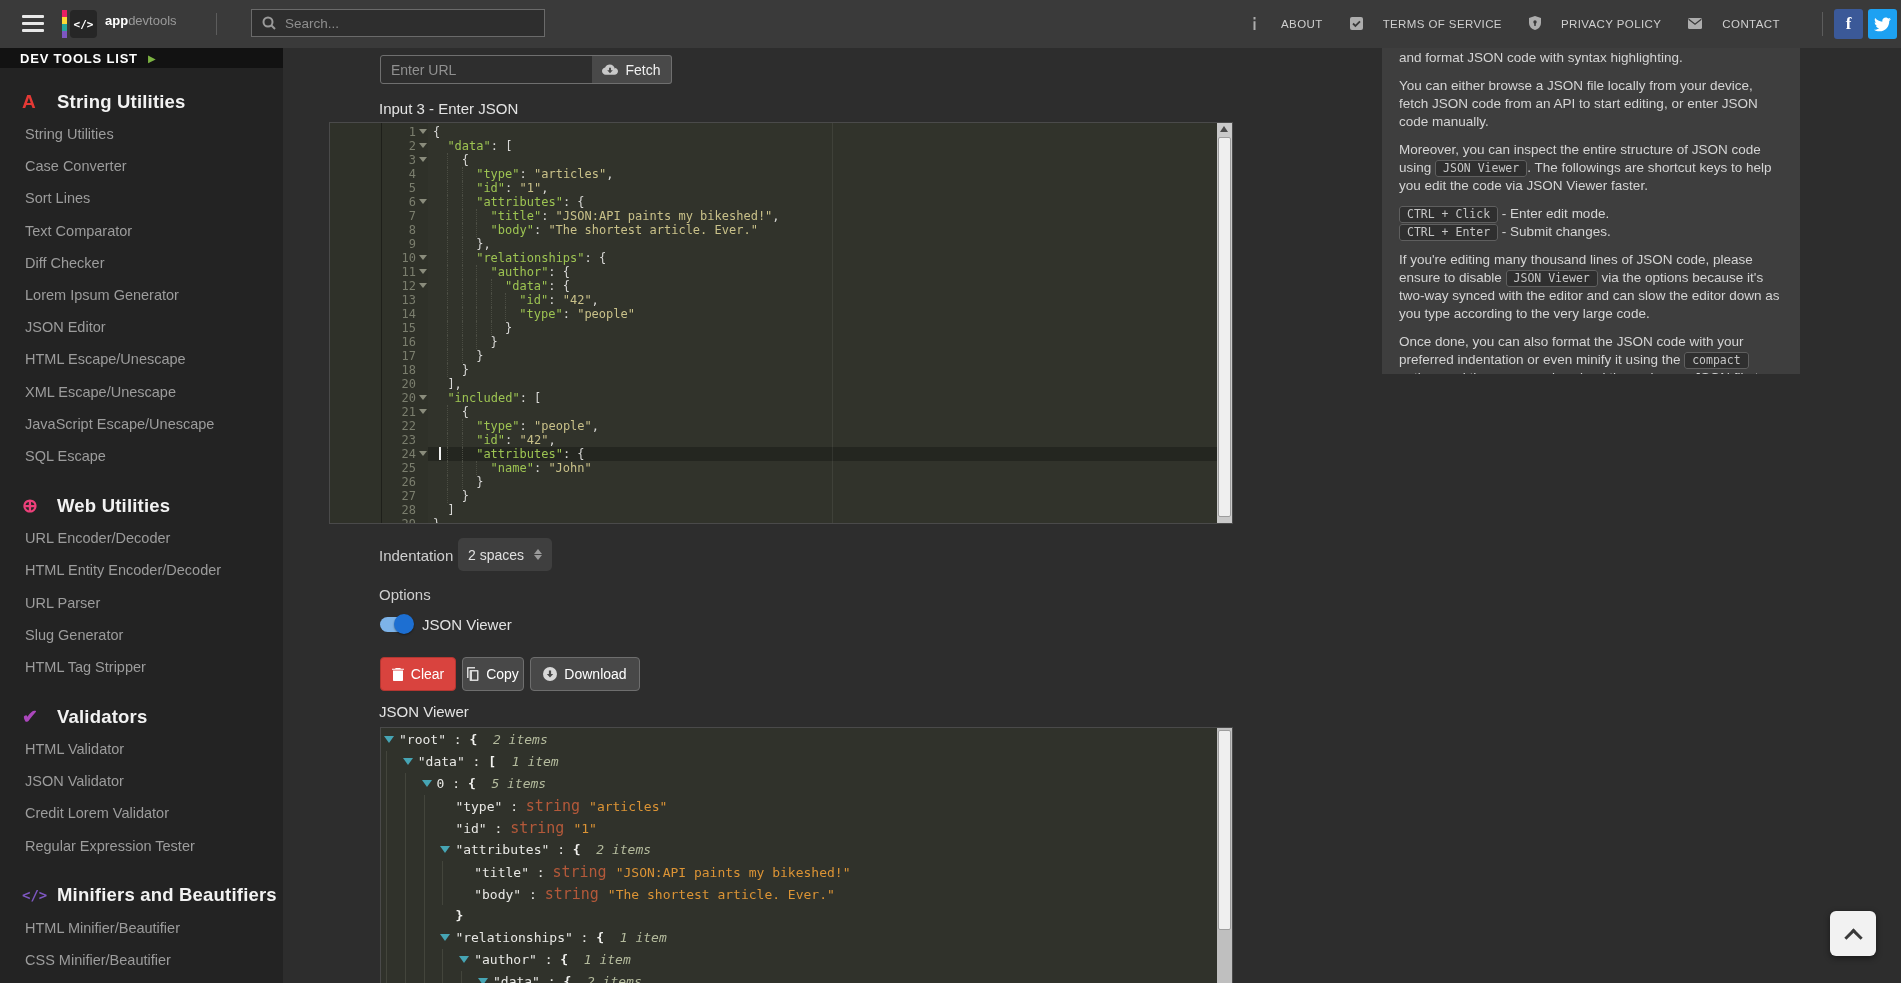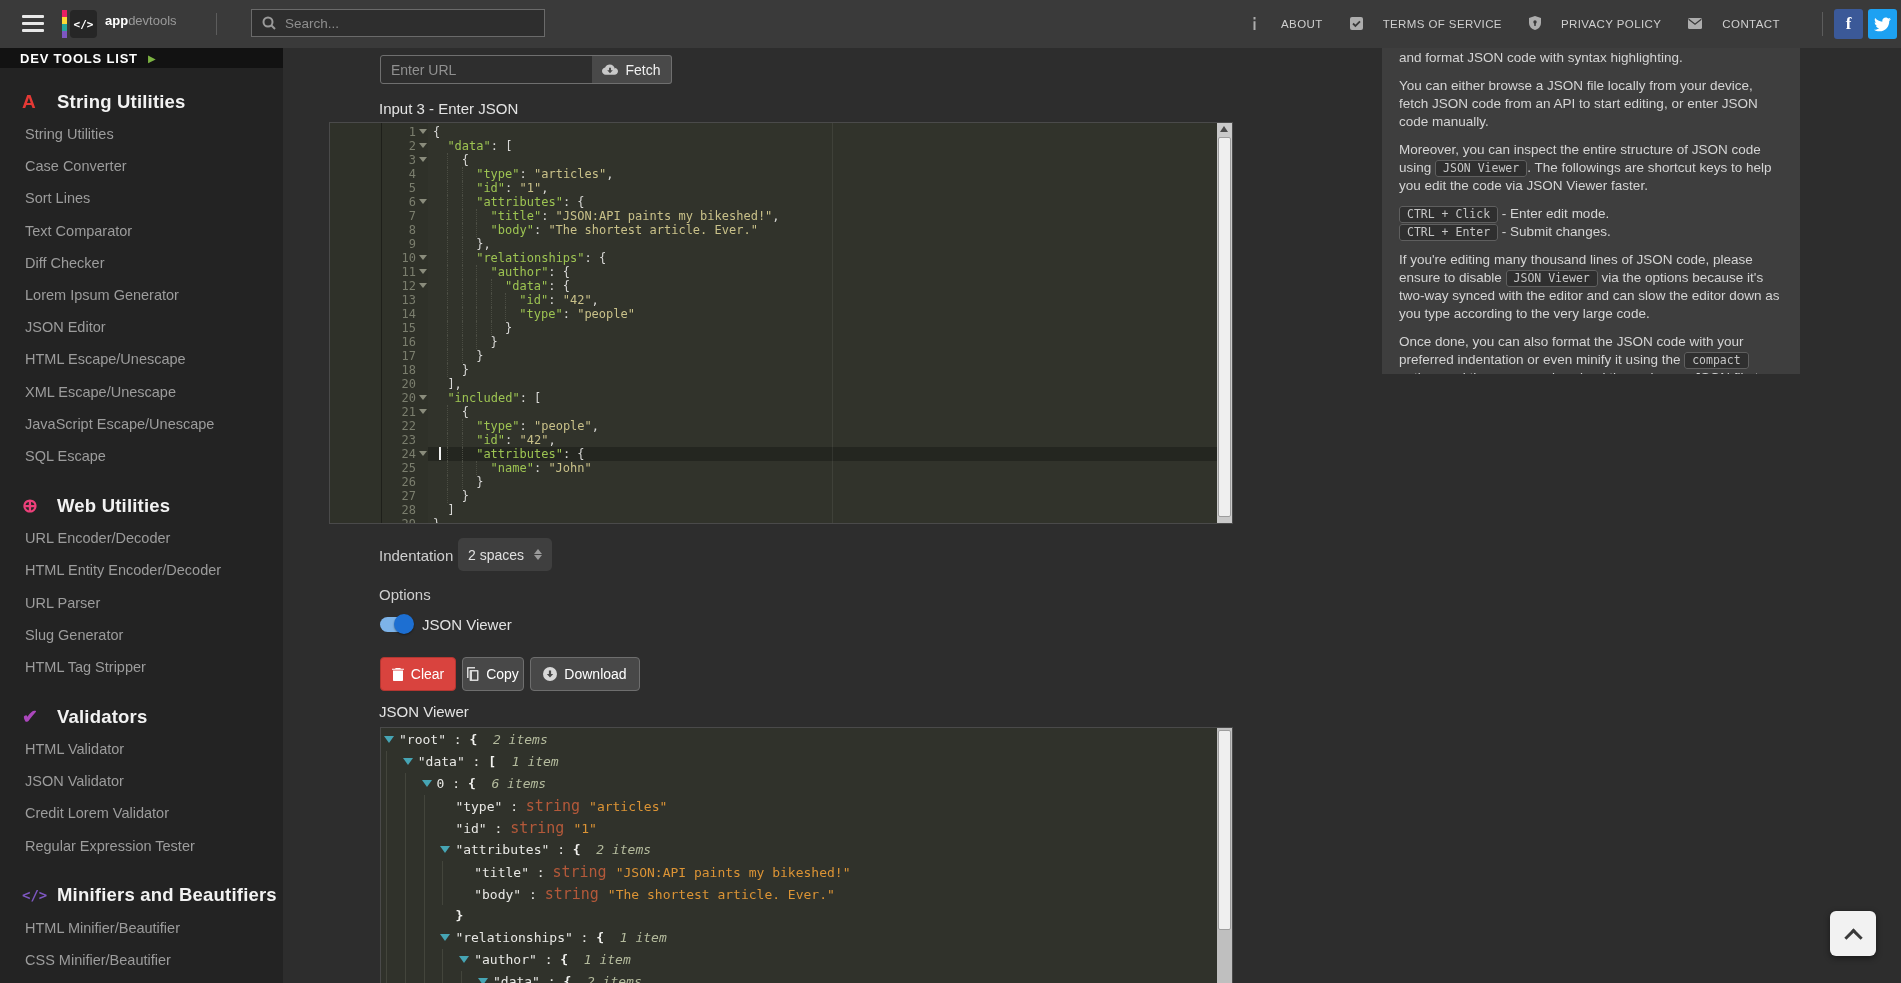--- a/index.html
+++ b/index.html
@@ -423,21 +423,21 @@
   <span>Download</span>
 </div>
 
 <div id="viewer-label">JSON Viewer</div>
 <div id="tree">
   <div class="vscroll" style="background:#bfbfbf;">
     <div class="thumb" style="top:2px; height:200px;"></div>
   </div>
 <div class="tr-row" style="top: 1px;"><span class="tr-exp"></span><span>"root"</span><span> : </span><span class="tr-brace">{</span><span class="tr-count">  2 items</span></div>
     <div class="tr-row" style="top: 23px;"><span class="tr-ind"></span><span class="tr-exp"></span><span>"data"</span><span> : </span><span class="tr-brace">[</span><span class="tr-count">  1 item</span></div>
-    <div class="tr-row" style="top: 45px;"><span class="tr-ind"></span><span class="tr-ind"></span><span class="tr-exp"></span><span>0</span><span> : </span><span class="tr-brace">{</span><span class="tr-count">  6 items</span></div>
+    <div class="tr-row" style="top: 45px;"><span class="tr-ind"></span><span class="tr-ind"></span><span class="tr-exp"></span><span>0</span><span> : </span><span class="tr-brace">{</span><span class="tr-count">  5 items</span></div>
     <div class="tr-row" style="top: 67px;"><span class="tr-ind"></span><span class="tr-ind"></span><span class="tr-ind"></span><span class="tr-pad"></span><span>"type"</span><span> : </span><span class="tr-tag">string </span><span class="tr-val">"articles"</span></div>
     <div class="tr-row" style="top: 89px;"><span class="tr-ind"></span><span class="tr-ind"></span><span class="tr-ind"></span><span class="tr-pad"></span><span>"id"</span><span> : </span><span class="tr-tag">string </span><span class="tr-val">"1"</span></div>
     <div class="tr-row" style="top: 111px;"><span class="tr-ind"></span><span class="tr-ind"></span><span class="tr-ind"></span><span class="tr-exp"></span><span>"attributes"</span><span> : </span><span class="tr-brace">{</span><span class="tr-count">  2 items</span></div>
     <div class="tr-row" style="top: 133px;"><span class="tr-ind"></span><span class="tr-ind"></span><span class="tr-ind"></span><span class="tr-ind"></span><span class="tr-pad"></span><span>"title"</span><span> : </span><span class="tr-tag">string </span><span class="tr-val">"JSON:API paints my bikeshed!"</span></div>
     <div class="tr-row" style="top: 155px;"><span class="tr-ind"></span><span class="tr-ind"></span><span class="tr-ind"></span><span class="tr-ind"></span><span class="tr-pad"></span><span>"body"</span><span> : </span><span class="tr-tag">string </span><span class="tr-val">"The shortest article. Ever."</span></div>
     <div class="tr-row" style="top: 177px;"><span class="tr-ind"></span><span class="tr-ind"></span><span class="tr-ind"></span><span class="tr-pad"></span><span class="tr-brace">}</span></div>
     <div class="tr-row" style="top: 199px;"><span class="tr-ind"></span><span class="tr-ind"></span><span class="tr-ind"></span><span class="tr-exp"></span><span>"relationships"</span><span> : </span><span class="tr-brace">{</span><span class="tr-count">  1 item</span></div>
     <div class="tr-row" style="top: 221px;"><span class="tr-ind"></span><span class="tr-ind"></span><span class="tr-ind"></span><span class="tr-ind"></span><span class="tr-exp"></span><span>"author"</span><span> : </span><span class="tr-brace">{</span><span class="tr-count">  1 item</span></div>
     <div class="tr-row" style="top: 243px;"><span class="tr-ind"></span><span class="tr-ind"></span><span class="tr-ind"></span><span class="tr-ind"></span><span class="tr-ind"></span><span class="tr-exp"></span><span>"data"</span><span> : </span><span class="tr-brace">{</span><span class="tr-count">  2 items</span></div>
   </div>

